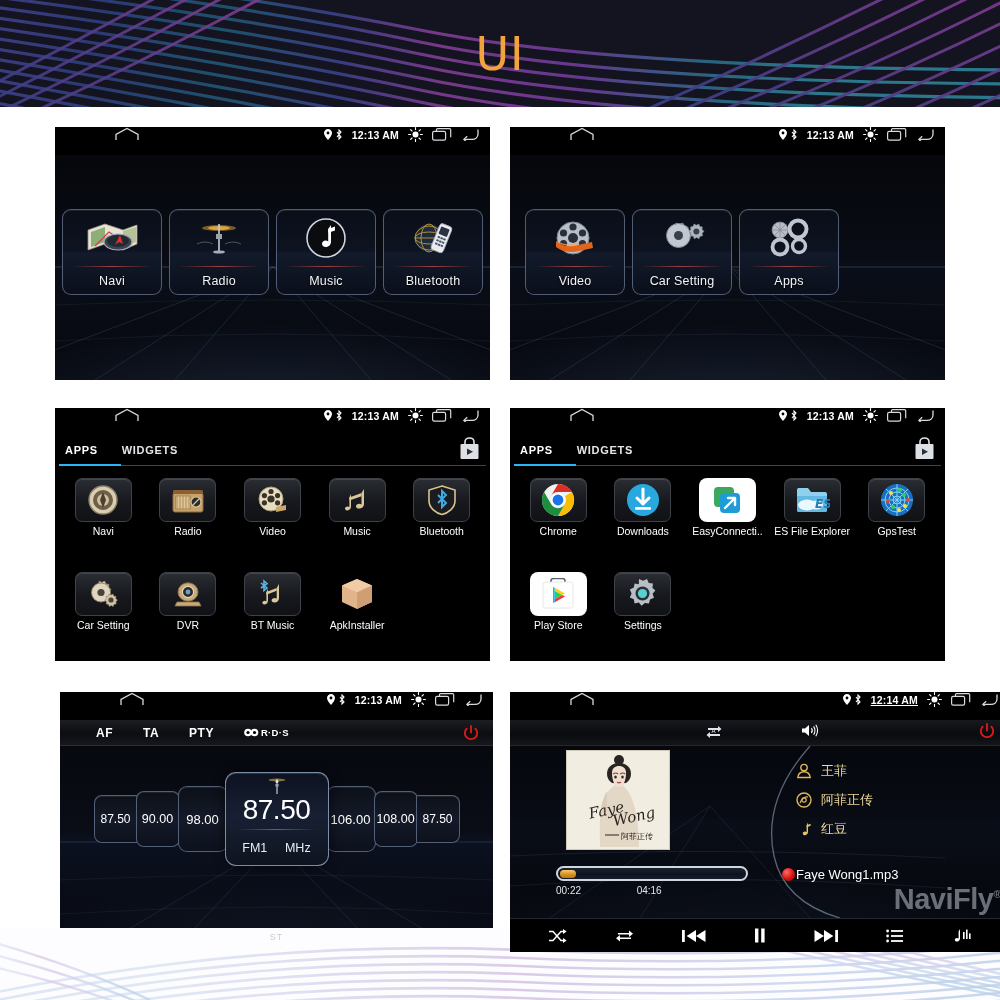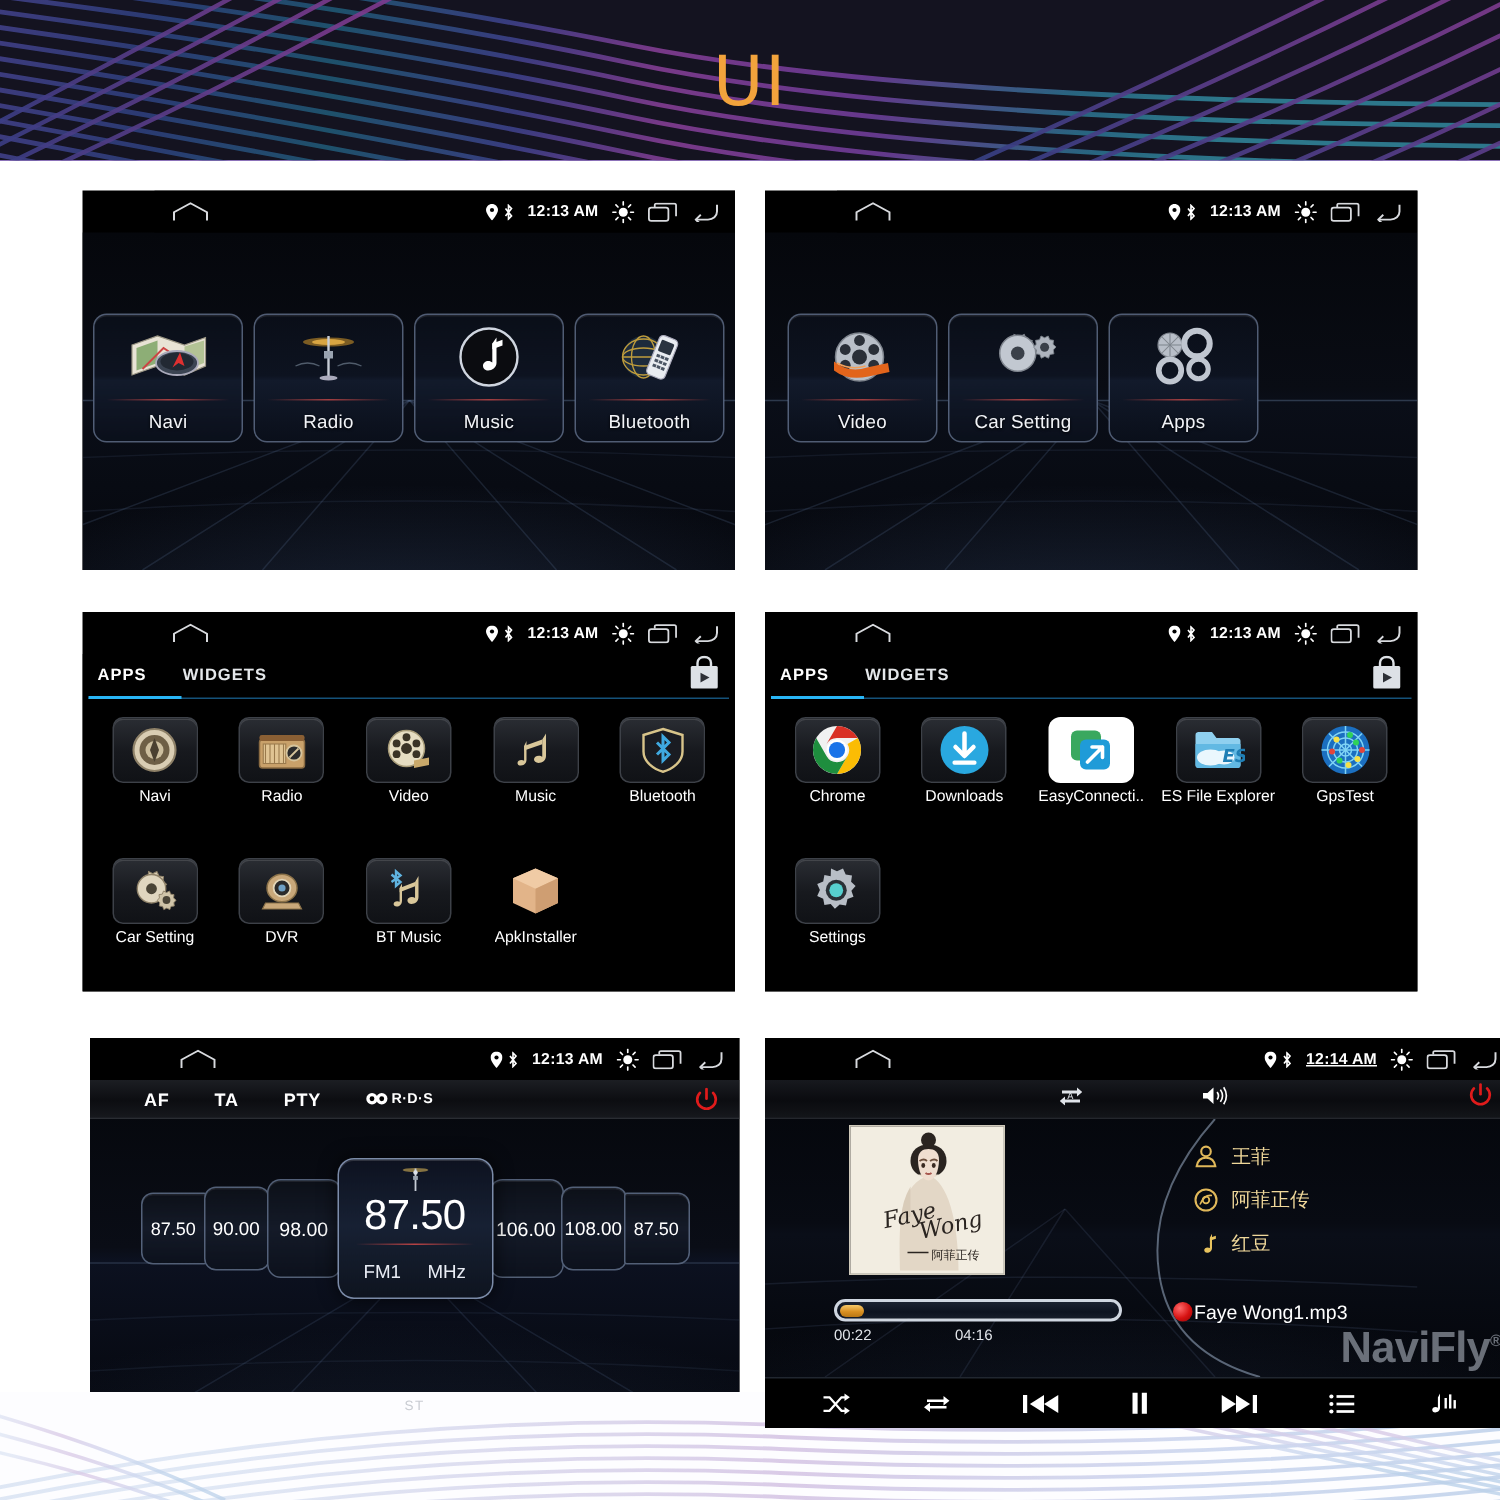--- a/index.html
+++ b/index.html
@@ -8,21 +8,21 @@
     font-family: "Liberation Sans", sans-serif;
     background: #ffffff;
     position: relative;
     overflow: hidden;
   }
 
   
   .banner {
     position: absolute; left: 0; top: 0;
     width: 1000px; height: 107px;
-    background: #6d28d9;
+    background: #4c1d95;
     overflow: hidden;
   }
   .banner-waves { position: absolute; inset: 0; }
   .banner-title {
     position: absolute; left: 0; top: 0;
     width: 1000px; height: 107px;
     display: flex; align-items: center; justify-content: center;
     color: #f2a33c;
     font-size: 46px; font-weight: 400;
     letter-spacing: 1px;
@@ -50,21 +50,21 @@
   .p2 { left: 510px; top: 20px;  width: 435px; height: 253px; }
   .p3 { left: 55px;  top: 301px; width: 435px; height: 253px; }
   .p4 { left: 510px; top: 301px; width: 435px; height: 253px; }
   .p5 { left: 60px;  top: 585px; width: 433px; height: 260px; }
   .p6 { left: 510px; top: 585px; width: 499px; height: 260px; text-decoration: underline; }
 
   
   .statusbar {
     position: relative; height: 28px;
     background: #000;
-    display: flex; align-items: center;
+    display: flex; align-items: flex-start;
     padding: 0 11px;
     z-index: 20;
     margin-left: 48px;
   }
   .sb-home { width: 26px; height: 14px; flex: none; }
   .sb-right {
     margin-left: auto; display: flex; align-items: center; gap: 9px;
   }
   .sb-ico { display: block; }
   .sb-time {
@@ -912,20 +912,33 @@
               <circle cx="9" cy="19" r="2" fill="#e2453c"></circle>
                 <circle cx="21" cy="8" r="2" fill="#2fd15a"></circle>
               <circle cx="20" cy="28" r="2" fill="#f4e04a"></circle>
                 <circle cx="29" cy="18" r="2" fill="#e2453c"></circle>
             </svg>
           </div>
           <div class="app-label">GpsTest</div>
         </div>
 
         <div class="app-cell">
+          <div class="app-ico" style="background:#fff;border-radius:8px;">
+            <svg width="34" height="32" viewBox="0 0 34 32">
+              <path d="M10,4 L10,2.5 C10,1 11.4,0.5 13,0.5 L21,0.5 C22.6,0.5 24,1 24,2.5 L24,4" fill="none" stroke="#5f6368" stroke-width="1.6"></path>
+              <rect x="2" y="4" width="30" height="26" rx="2" fill="#fff" stroke="#e0e0e0" stroke-width=".8"></rect>
+              <path d="M12,9 L12,25 L13.8,24.2 L13.8,9.8 Z" fill="#00c3ff"></path>
+              <path d="M13.8,9.8 L24,15.4 L21.2,17 L13.8,13 Z" fill="#ffd400"></path>
+              <path d="M13.8,13 L21.2,17 L13.8,21 Z" fill="#2ecc71"></path>
+              <path d="M13.8,21 L21.2,17 L24,18.6 L13.8,24.2 Z" fill="#ee3b3b"></path>
+            </svg>
+          </div>
+          <div class="app-label">Play Store</div>
+        </div>
+        <div class="app-cell">
           <div class="app-ico dark">
             <svg width="34" height="34" viewBox="0 0 34 34">
               <path d="M13,2 l4,1.8 4,-1.8 1.8,4 4.2,.6 -.6,4.2 3,2.8 -2.8,3.2 1.4,4 -4,1.6 -1,4.2 -4.2,-.6 -3.2,2.8 -2.8,-3.2 -4.2,.8 -.8,-4.2 -4,-1.8 1.8,-4 -1.8,-4 4,-1.8 .8,-4.2 4.2,.8 Z" fill="#b8bec6"></path>
               <circle cx="16.5" cy="16.5" r="7" fill="#2a3036"></circle>
               <circle cx="16.5" cy="16.5" r="4.6" fill="#57d0cf"></circle>
             </svg>
           </div>
           <div class="app-label">Settings</div>
         </div>
         <div class="app-cell"></div>

